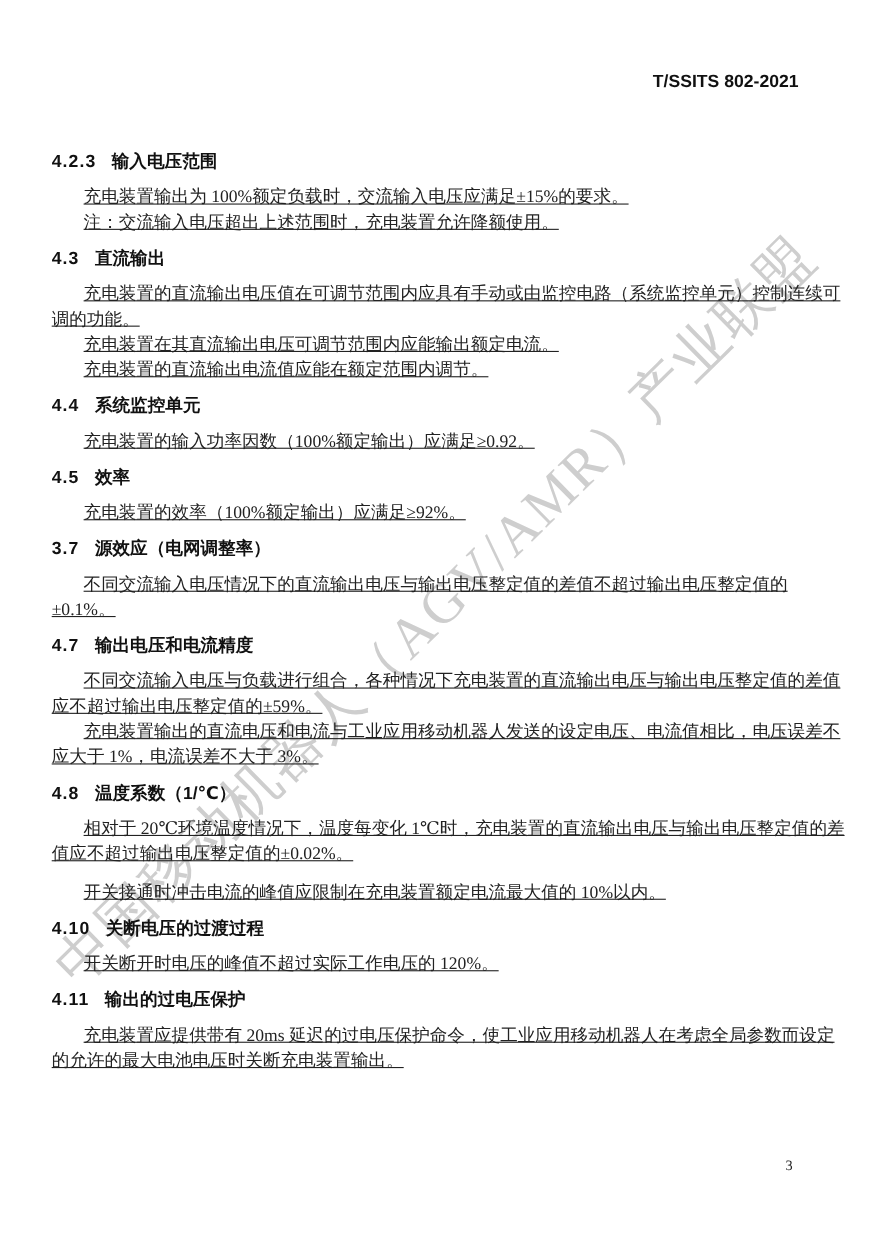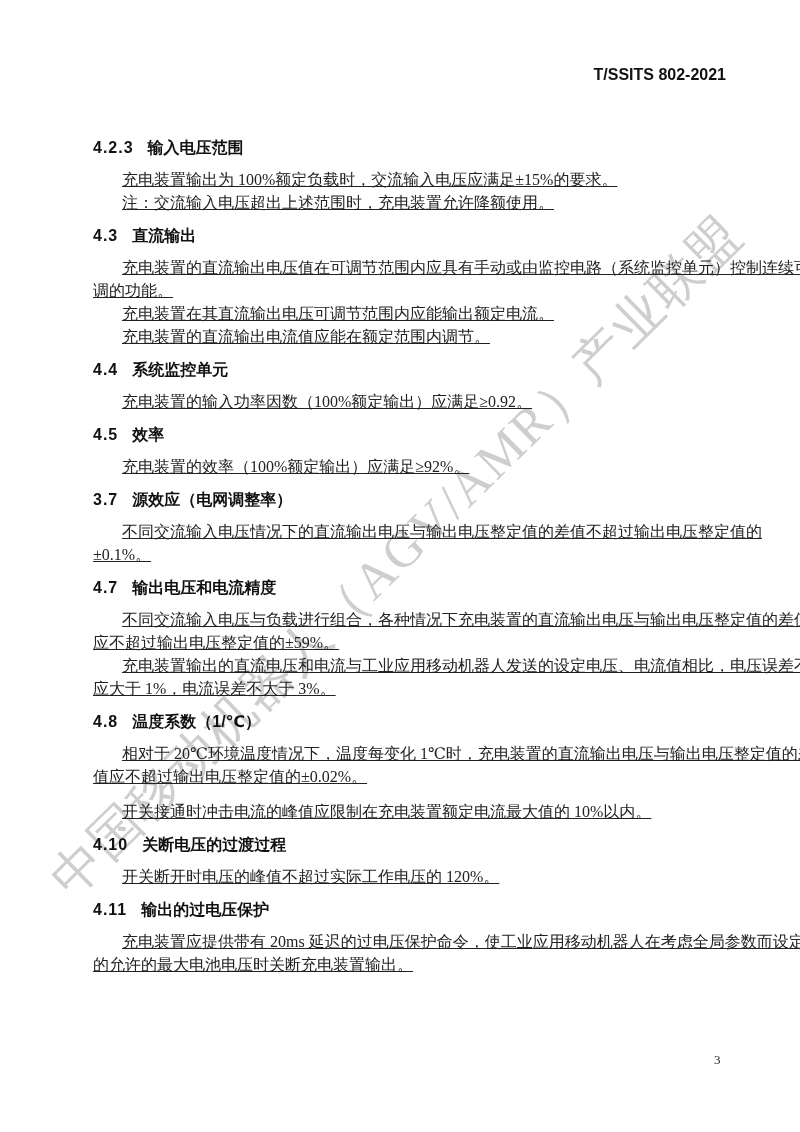--- a/index.html
+++ b/index.html
@@ -30,21 +30,21 @@
     top:66px; right:74px;
     font-family:"Liberation Sans","DejaVu Sans",sans-serif;
     font-weight:bold;
     font-size:16px;
     color:var(--heading,#1a1a1a);
     z-index:2;
   }
   .content {
     position:relative;
     z-index:1;
-    padding:126px 60px 0 93px;
+    padding:126px 60px 0 47px;
   }
   section.sec { margin:12px 0 0 0; }
   h2.sec-heading {
     margin:0 0 10px 0;
     font-family:"Liberation Sans","DejaVu Sans",sans-serif;
     font-weight:bold;
     font-size:16px;
     line-height:20px;
     color:var(--heading,#111111);
   }

